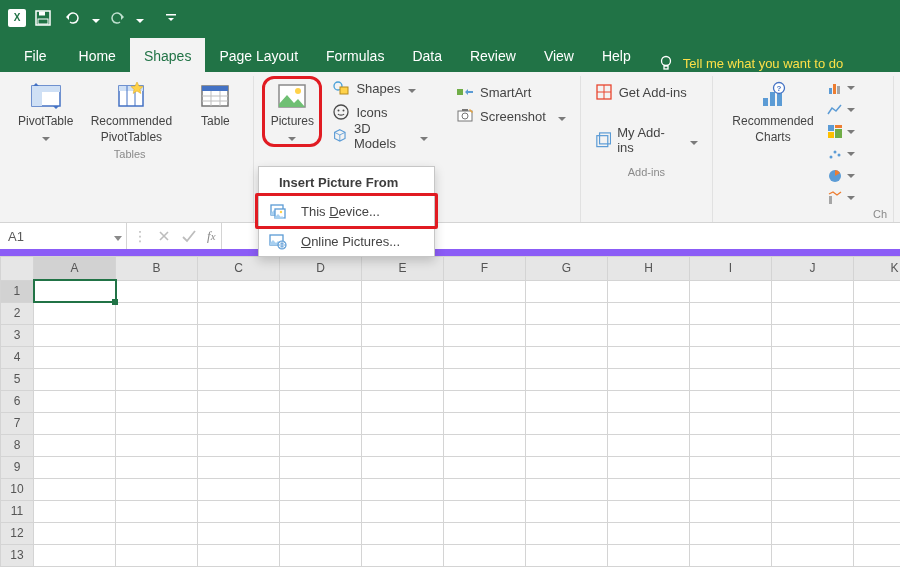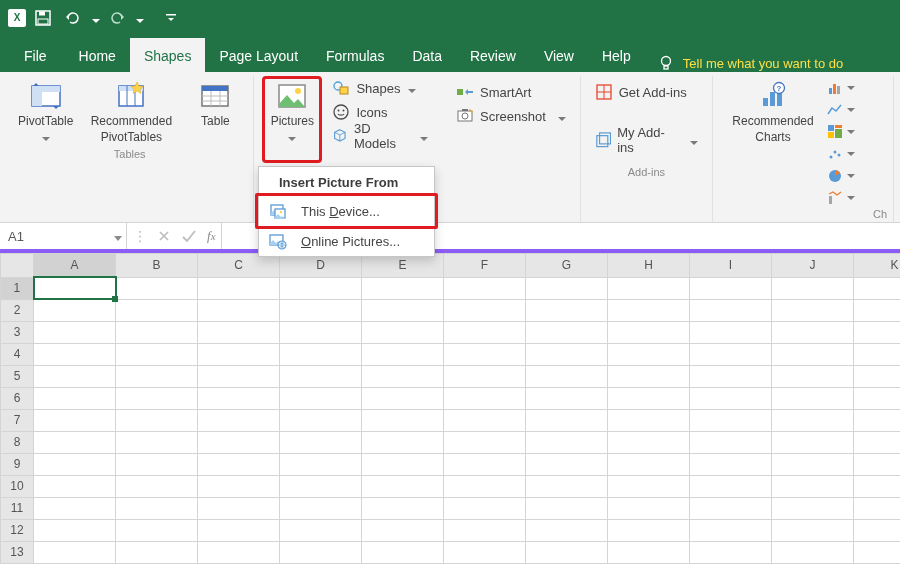--- a/index.html
+++ b/index.html
@@ -14,41 +14,41 @@
   .tell-me{display:flex;align-items:center;color:#fde047;margin-left:12px;gap:8px}
   .bulb{width:18px;height:18px}
 
   .ribbon{background:#f3f3f3;border-bottom:1px solid #d4d4d4;min-height:112px;display:flex;padding:4px 6px 0 6px;position:relative}
   .rgroup{display:flex;flex-direction:column;align-items:center;border-right:1px solid #e1e1e1;padding:0 8px 2px}
   .rgroup:last-child{border-right:none}
   .rrow{display:flex;align-items:flex-start;gap:2px}
   .big-btn{display:flex;flex-direction:column;align-items:center;justify-content:flex-start;width:auto;min-width:52px;padding:4px 4px 2px;font-size:12px;color:#444;text-align:center;line-height:14px;gap:2px}
   .big-btn .ico{width:32px;height:32px;display:flex;align-items:center;justify-content:center}
   .big-btn .drop::after{content:"";display:inline-block;border-top:4px solid #7a7a7a;border-left:4px solid transparent;border-right:4px solid transparent;margin-top:2px}
-  .big-btn.highlight{border:3px solid #e11b22;border-radius:4px;padding:1px 1px 16px}
+  .big-btn.highlight{border:3px solid #e11b22;border-radius:12px;padding:1px 1px 0}
   .glabel{font-size:11px;color:#8a8a8a;text-align:center;margin-top:2px}
 
   .small-btn{display:flex;align-items:center;gap:6px;height:24px;padding:0 6px;font-size:13px;color:#444}
   .small-btn .mico{width:18px;height:18px;display:flex;align-items:center;justify-content:center}
   .small-stack{display:flex;flex-direction:column}
 
   .caret{margin-left:2px}
   .caret::after{content:"";display:inline-block;border-top:4px solid #7a7a7a;border-left:4px solid transparent;border-right:4px solid transparent}
 
   
   .menu{position:absolute;left:258px;top:94px;width:175px;background:#fff;border:1px solid #c6c6c6;box-shadow:0 4px 10px rgba(0,0,0,.18);z-index:30}
   .menu-head{font-weight:600;font-size:13px;color:#3d3d3d;padding:8px 20px 6px;cursor:default}
   .menu-item{display:flex;align-items:center;gap:14px;height:30px;padding:0 10px;font-size:13px;color:#444}
   .menu-item .mico{width:18px;height:18px;display:flex;align-items:center;justify-content:center}
   .menu-item.highlight{position:relative}
   .menu-item.highlight::before{content:"";position:absolute;left:-4px;right:-4px;top:-3px;bottom:-3px;border:3px solid #e11b22;border-radius:2px;pointer-events:none}
   .u{text-decoration:underline}
 
   
-  .fbar{display:flex;align-items:stretch;height:26px;border-bottom:4px solid #8b5cf6}
+  .fbar{display:flex;align-items:stretch;height:26px;border-bottom:7px solid #8b5cf6}
   .namebox{width:114px;border-right:1px solid #d4d4d4;display:flex;align-items:center;justify-content:space-between;padding:0 4px 0 8px;color:#5a5a5a;font-size:13px}
   .nb-drop::after{content:"";border-top:5px solid #8a8a8a;border-left:4px solid transparent;border-right:4px solid transparent;display:inline-block}
   .fbar-btns{display:flex;align-items:center;border-right:1px solid #d4d4d4;padding:0 6px;gap:10px;color:#b9b9b9}
   .fbar-input{flex:1;padding:0 8px;color:#444}
 
   
   .grid-wrap{position:relative}
   table.sheet{border-collapse:collapse;table-layout:fixed;width:100%}
   table.sheet th, table.sheet td{border:1px solid #d4d4d4;font-size:12px;color:#555;font-weight:normal}
   table.sheet thead th{background:#e6e6e6;height:20px;text-align:center}

